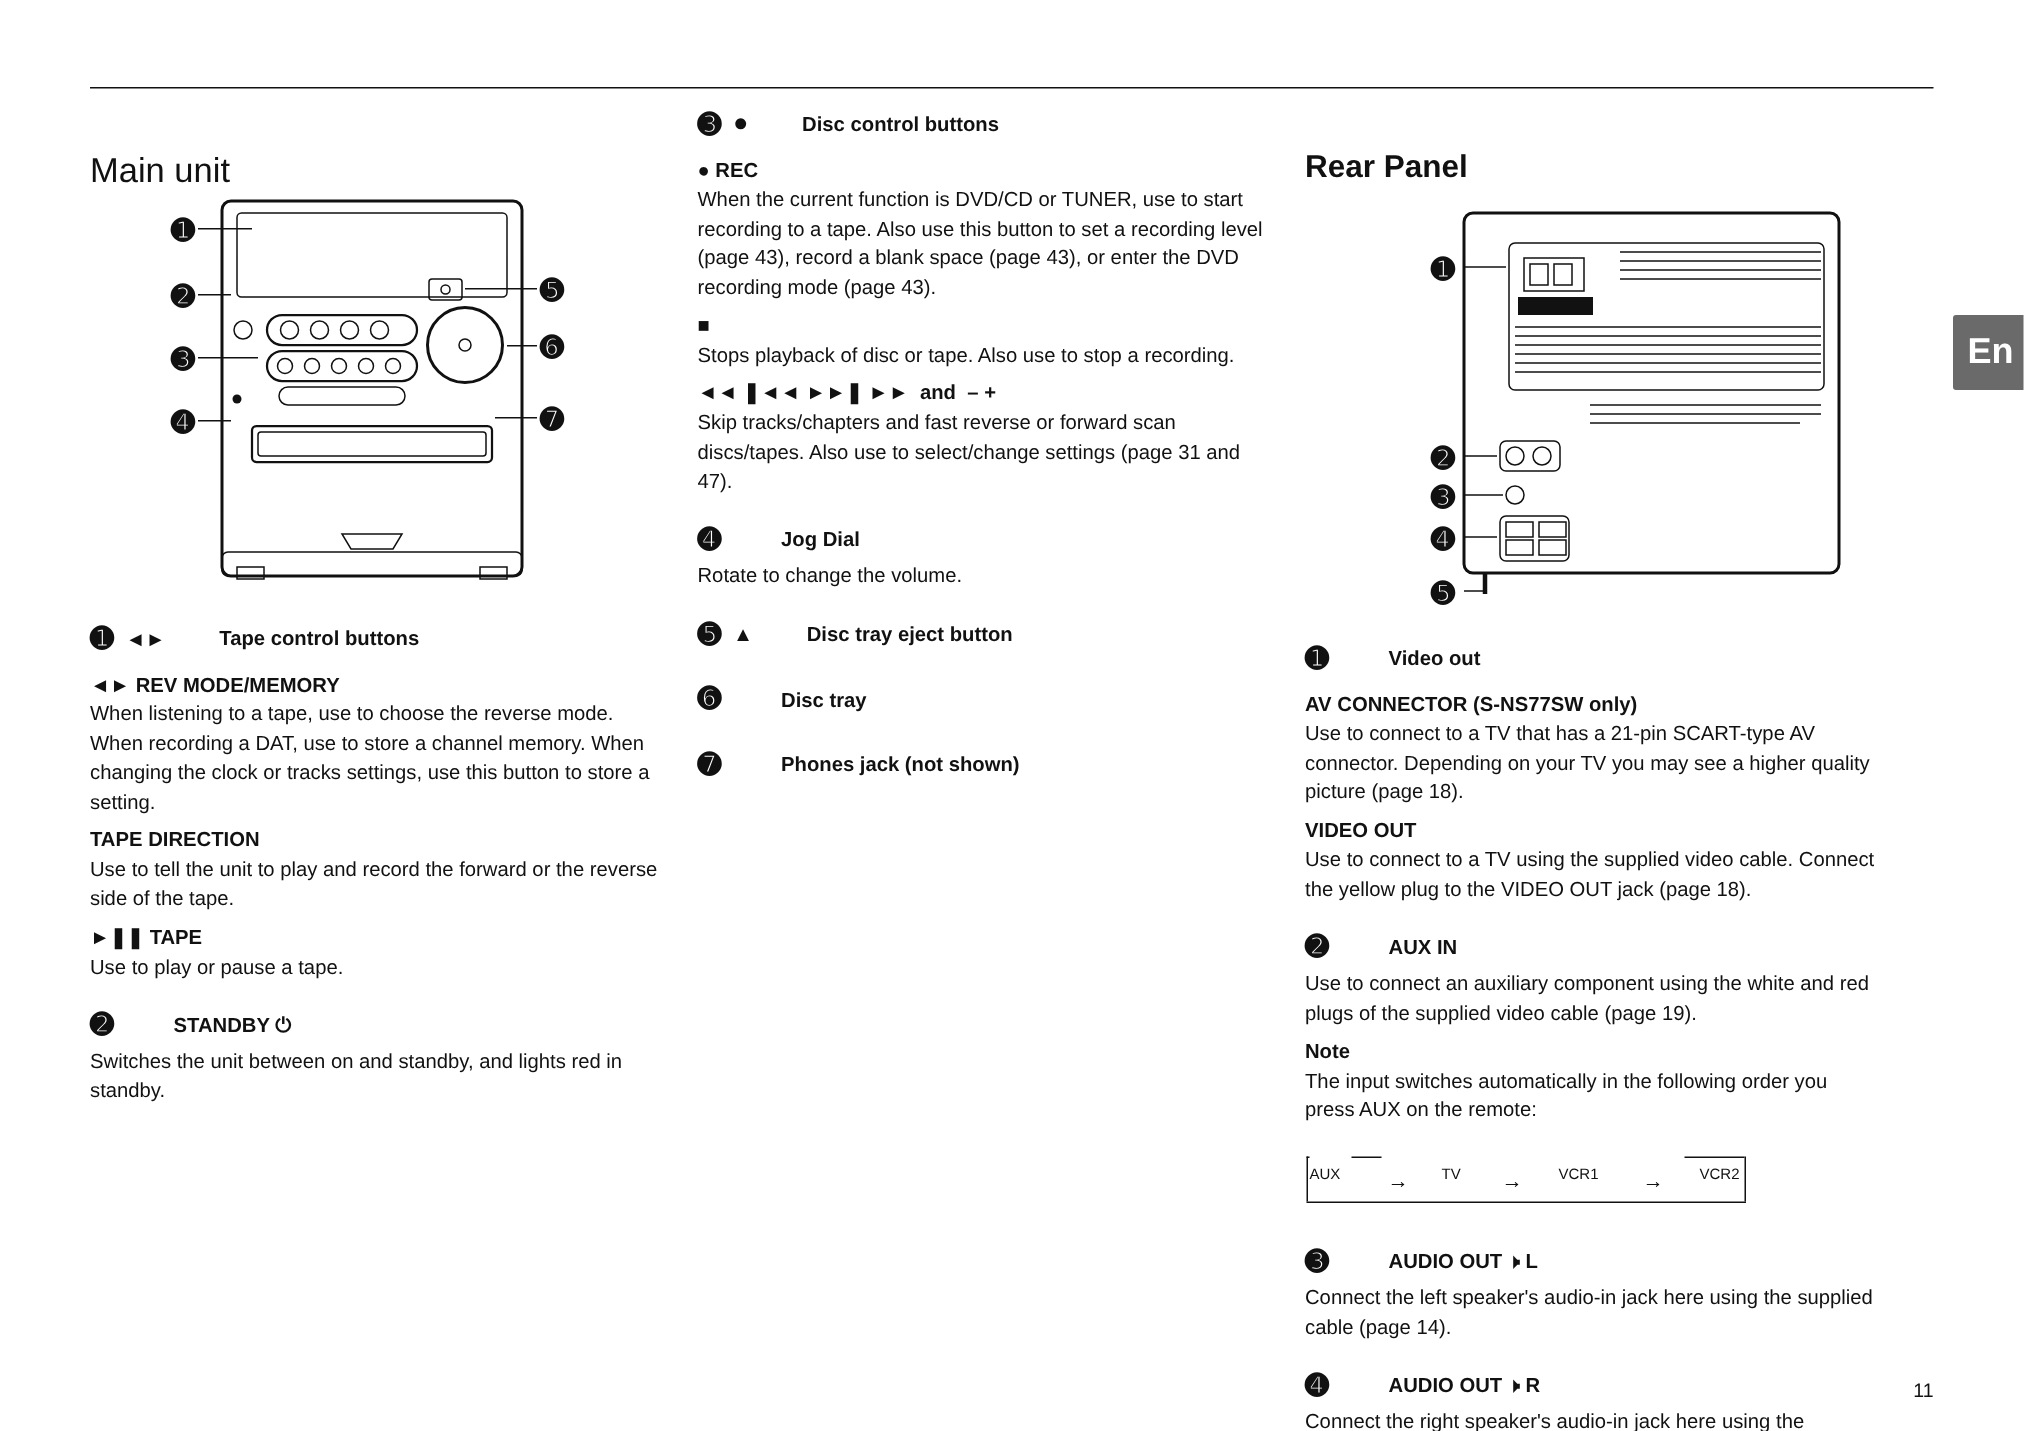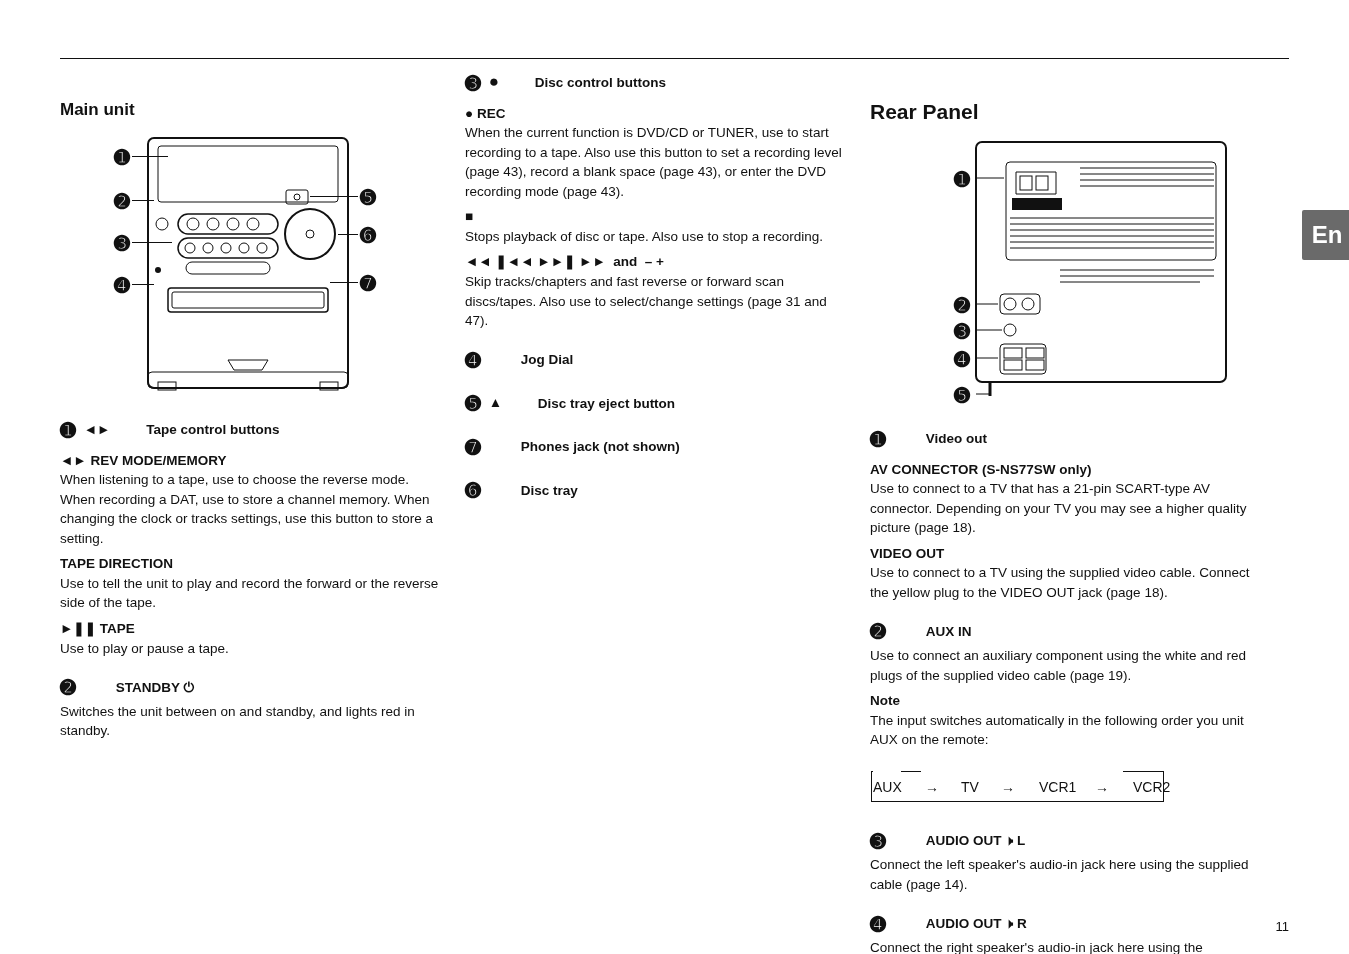--- a/index.html
+++ b/index.html
@@ -4,35 +4,35 @@
 <style>
 @page { size: 1349px 954px; margin: 0; }
 html, body { margin:0; padding:0; width:1349px; height:954px; font-family: Arial, Helvetica, sans-serif; color:#111; background:#fff; }
 .page { position:relative; width:1349px; height:954px; }
 .hr { position:absolute; left:60px; right:60px; top:58px; height:1px; background:#111; }
 .lang-tab { position:absolute; right:-3px; top:210px; width:50px; height:50px; background:#6a6a6a; color:#fff; display:flex; align-items:center; justify-content:center; font-weight:bold; font-size:24px; border-radius:2px; }
 .col { position:absolute; width:380px; }
 .col1 { left:60px; top:100px; }
 .col2 { left:465px; top:70px; }
 .col3 { left:870px; top:100px; }
-.heading { font-weight:bold; font-size:17px; margin-bottom:12px; }
+.heading { font-weight:normal; font-size:23px; margin-bottom:1px; }
 .block { margin-bottom:16px; font-size:13.5px; line-height:1.45; }
 .block .title { font-weight:bold;padding-left:32px; }
 .num { display:inline-block; font-size:19px; font-weight:900; vertical-align:middle; margin-right:4px; }
 .sub { font-weight:bold; margin-top:6px; }
 .note { font-weight:bold; margin-top:6px; }
 .diagram-box { position:relative; width:240px; height:265px; margin-left:78px; margin-bottom:20px; }
 .diagram-box svg { width:100%; height:100%; }
 .callout { position:absolute; font-size:19px; font-weight:900; }
 .callout.left { text-align:right; width:30px; }
 .callout.right { width:30px; }
 .leader { position:absolute; height:1px; background:#111; }
 .pagenum { position:absolute; right:60px; bottom:20px; font-weight:normal; font-size:13px; }
 .flow { position:relative; height:50px; border:1px solid transparent; margin-top:10px; }
-.flow span.item { position:absolute; font-size:14px; top:16px; }
+.flow span.item { position:absolute; font-size:10px; top:16px; }
 .flow span.arrow { position:absolute; top:16px; font-size:14px; }
 .flow .line { position:absolute; height:1px; background:#111; }
 .section-rear-heading { font-weight:bold; font-size:21px; margin:0 0 12px 0; }
 .rear-diagram { position:relative; width:300px; height:265px; margin-left:70px; margin-bottom:25px; }
 .rear-diagram svg { width:100%; height:100%; }
 </style>
 </head>
 <body>
 
 <div class="page">
@@ -135,33 +135,34 @@
         <span>►► </span>
         &nbsp;and&nbsp;
         <span>– +</span>
       </div>
       <div>Skip tracks/chapters and fast reverse or forward scan discs/tapes. Also use to select/change settings (page 31 and 47).</div>
     </div>
 
     <div class="block">
       <span class="num">➍</span>
       <span class="title">Jog Dial</span>
+      <div>Rotate to change the volume.</div>
     </div>
     <div class="block">
       <span class="num">➎</span>
       <span>▲</span>
       <span class="title">Disc tray eject button</span>
     </div>
     <div class="block">
+      <span class="num">➏</span>
+      <span class="title">Disc tray</span>
+    </div>
+    <div class="block">
       <span class="num">➐</span>
       <span class="title">Phones jack (not shown)</span>
-    </div>
-    <div class="block">
-      <span class="num">➏</span>
-      <span class="title">Disc tray</span>
     </div>
   </div>
 
   <div class="col col3">
     <div class="section-rear-heading">Rear Panel</div>
 
     <div class="rear-diagram">
       <svg viewBox="0 0 300 265">
         <rect x="36" y="6" width="250" height="240" rx="6" fill="none" stroke="#111" stroke-width="2"></rect>
 
@@ -220,21 +221,21 @@
       <div>Use to connect to a TV that has a 21-pin SCART-type AV connector. Depending on your TV you may see a higher quality picture (page 18).</div>
       <div class="sub">VIDEO OUT</div>
       <div>Use to connect to a TV using the supplied video cable. Connect the yellow plug to the VIDEO OUT jack (page 18).</div>
     </div>
 
     <div class="block">
       <span class="num">➋</span>
       <span class="title">AUX IN</span>
       <div>Use to connect an auxiliary component using the white and red plugs of the supplied video cable (page 19).</div>
       <div class="note">Note</div>
-      <div>The input switches automatically in the following order you unit AUX on the remote:</div>
+      <div>The input switches automatically in the following order you press AUX on the remote:</div>
       <div class="flow">
         <span class="item" style="left:2px;">AUX</span>
         <span class="arrow" style="left:54px;">→</span>
         <span class="item" style="left:90px;">TV</span>
         <span class="arrow" style="left:130px;">→</span>
         <span class="item" style="left:168px;">VCR1</span>
         <span class="arrow" style="left:224px;">→</span>
         <span class="item" style="left:262px;">VCR2</span>
         <div class="line" style="top:10px; left:30px; width:20px;"></div>
         <div class="line" style="top:10px; left:252px; width:40px;"></div>

